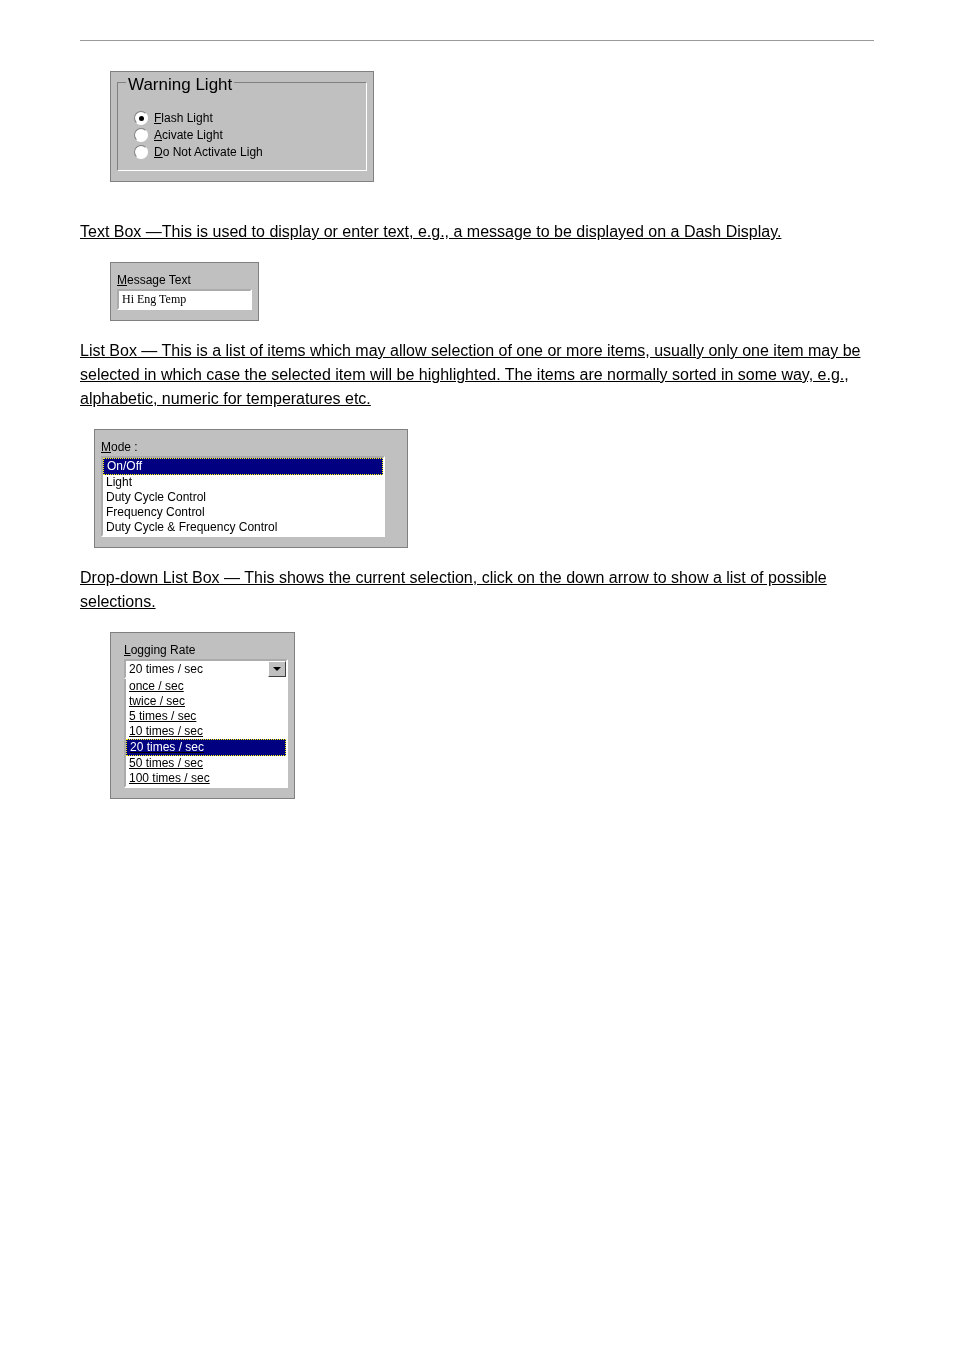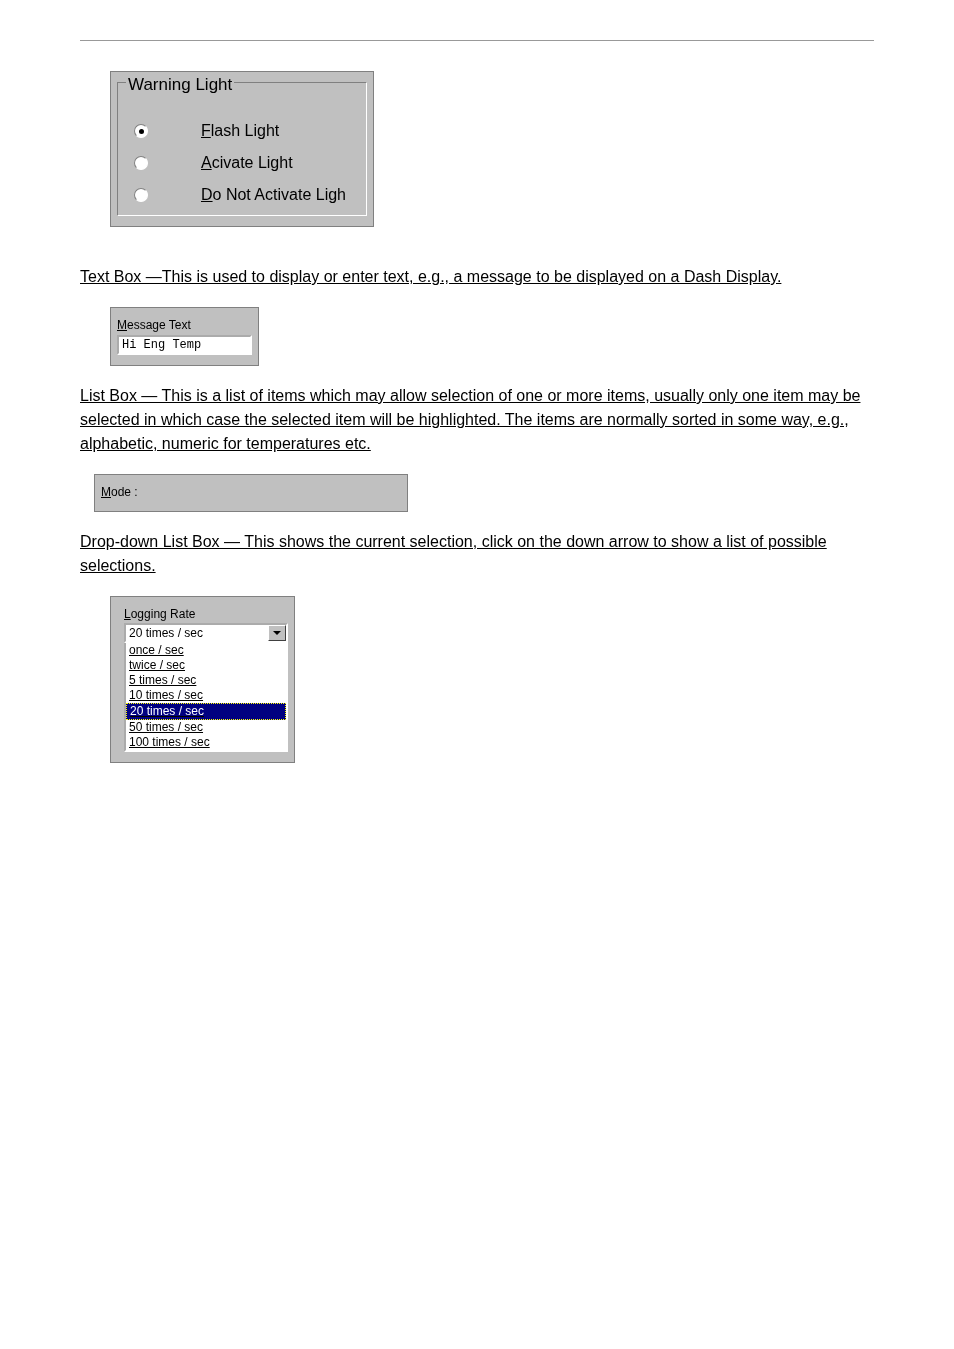--- a/index.html
+++ b/index.html
@@ -34,23 +34,22 @@
       top: -14px;
       background: #c0c0c0;
       padding: 0 2px;
       font-size: 17px;
       display: inline-block;
       margin-bottom: -8px;
     }
     .radio-row {
       display: flex;
       align-items: center;
-      font-size: 16px;
-      margin: 14px 0 3px 8px;
-      gap: 47px;
+      font-size: 12px;
+      margin: 3px 0 3px 8px;
     }
     .radio-circle {
       width: 12px;
       height: 12px;
       border-radius: 50%;
       border: 1px solid #808080;
       border-right-color: #fff;
       border-bottom-color: #fff;
       background: #fff;
       margin-right: 6px;
@@ -75,21 +74,21 @@
       text-decoration: underline;
     }
     .label-txt {
       font-size: 12px;
       display: block;
       margin-bottom: 2px;
     }
     .text-input {
       border: 2px inset #fff;
       background: #fff;
-      font-family: Liberation Mono, monospace;
+      font-family: Liberation Serif, serif;
       font-size: 12px;
       padding: 1px 3px;
       width: 135px;
       box-sizing: border-box;
     }
     .listbox {
       border: 2px inset #fff;
       background: #fff;
       font-size: 12px;
       width: 280px;
@@ -171,20 +170,27 @@
 <div class="win-panel sec2">
   <span class="label-txt"><span class="underline-first">M</span><span>essage Text</span></span>
   <input class="text-input" value="Hi Eng Temp" style="">
 </div>
 
 <p class="body-text">List Box — This is a list of items which may allow selection of one or more items, usually only one item may be selected in which case the selected item will be highlighted. The items are normally sorted in some way, e.g., alphabetic, numeric for temperatures etc.</p>
 
 
 <div class="win-panel sec3">
   <span class="label-txt"><span class="underline-first">M</span><span>ode :</span></span>
+  <div class="listbox">
+    <div class="item selected">On/Off</div>
+    <div class="item">Light</div>
+    <div class="item">Duty Cycle Control</div>
+    <div class="item">Frequency Control</div>
+    <div class="item">Duty Cycle &amp; Frequency Control</div>
+  </div>
 </div>
 
 <p class="body-text">Drop-down List Box — This shows the current selection, click on the down arrow to show a list of possible selections.</p>
 
 
 <div class="win-panel sec4">
   <span class="label-txt"><span class="underline-first">L</span><span>ogging Rate</span></span>
   <div class="combo-display">
     <span class="combo-text">20 times / sec</span>
     <span class="combo-btn"></span>

